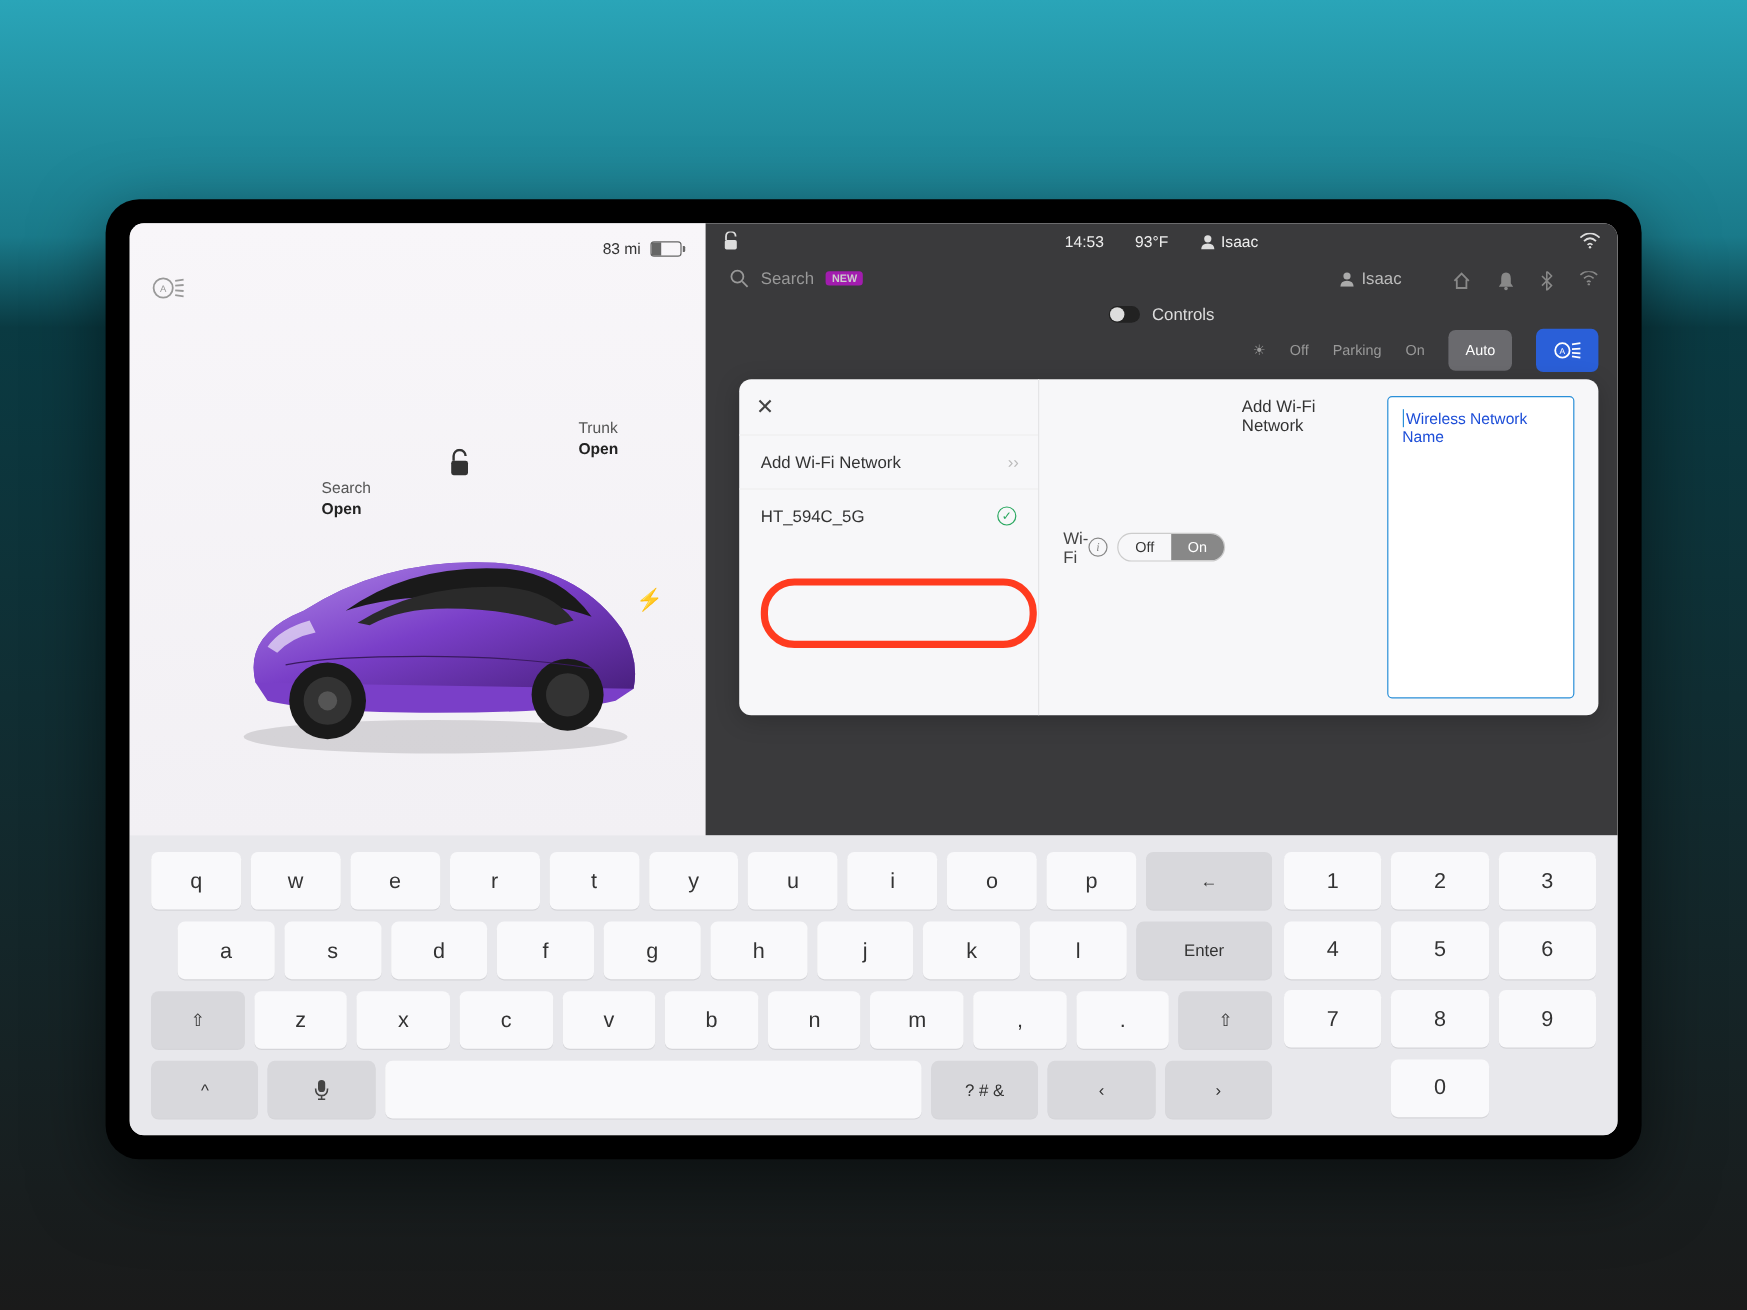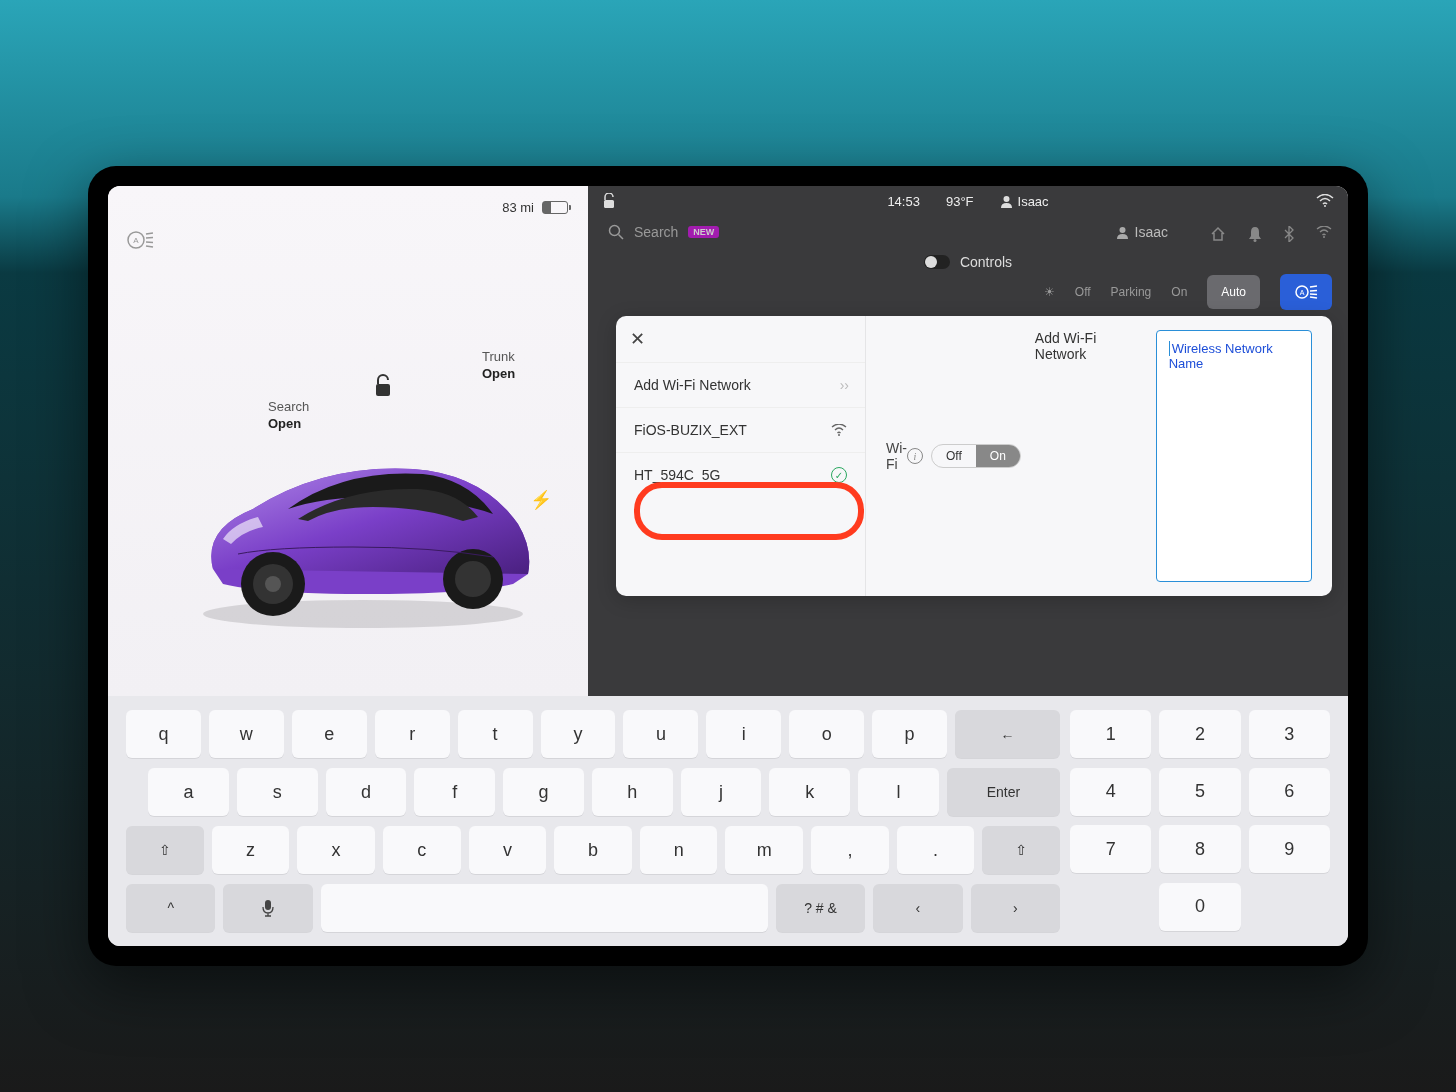--- a/index.html
+++ b/index.html
@@ -251,29 +251,20 @@
 
         <div class="wifi-popup">
           <div class="wifi-left">
             <div class="wifi-header">
               <span class="close-x">✕</span>
             </div>
             <div class="net-item add">
               <span>Add Wi-Fi Network</span>
               <span class="chev-arrows">› ›</span>
             </div>
-            <div class="net-item">
-              <span>FiOS-BUZIX_EXT</span>
-              <span class="signal-mini">
-                <svg width="16" height="12" viewBox="0 0 16 12">
-                    <path d="M1 3 Q8 -3 15 3 M4 6 Q8 2 12 6 M6.5 9 Q8 7.5 9.5 9" fill="none" stroke="#666" stroke-width="1.3"></path>
-                    <circle cx="8" cy="11" r="1" fill="#666"></circle>
-                  </svg>
-              </span>
-            </div>
             <div class="net-item" style="position:relative;">
               <span>HT_594C_5G</span>
               <span class="check-circle">✓</span>
             </div>
             <div class="highlight-oval"></div>
           </div>
           <div class="wifi-right">
             <div class="wifi-right-top">
               <span class="wifi-title">Wi-Fi</span>
               <span style="display:flex;align-items:center;gap:8px;">

